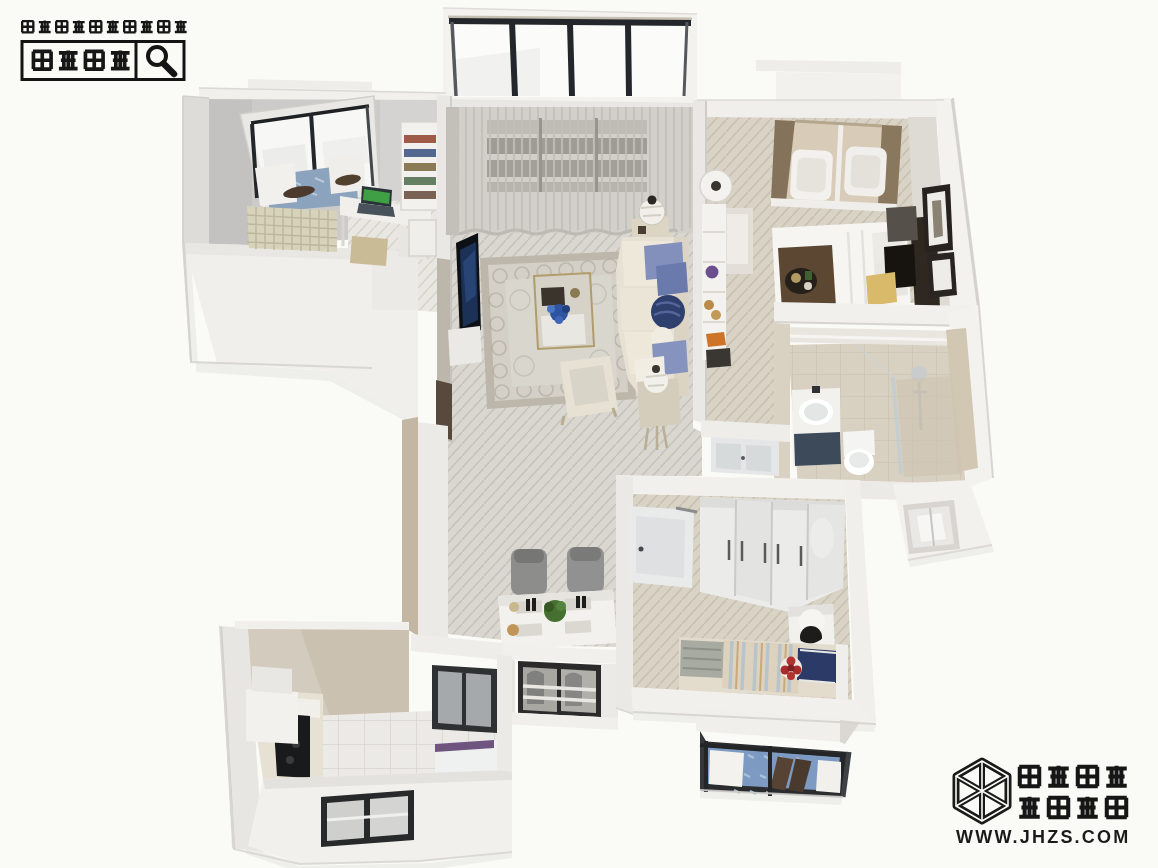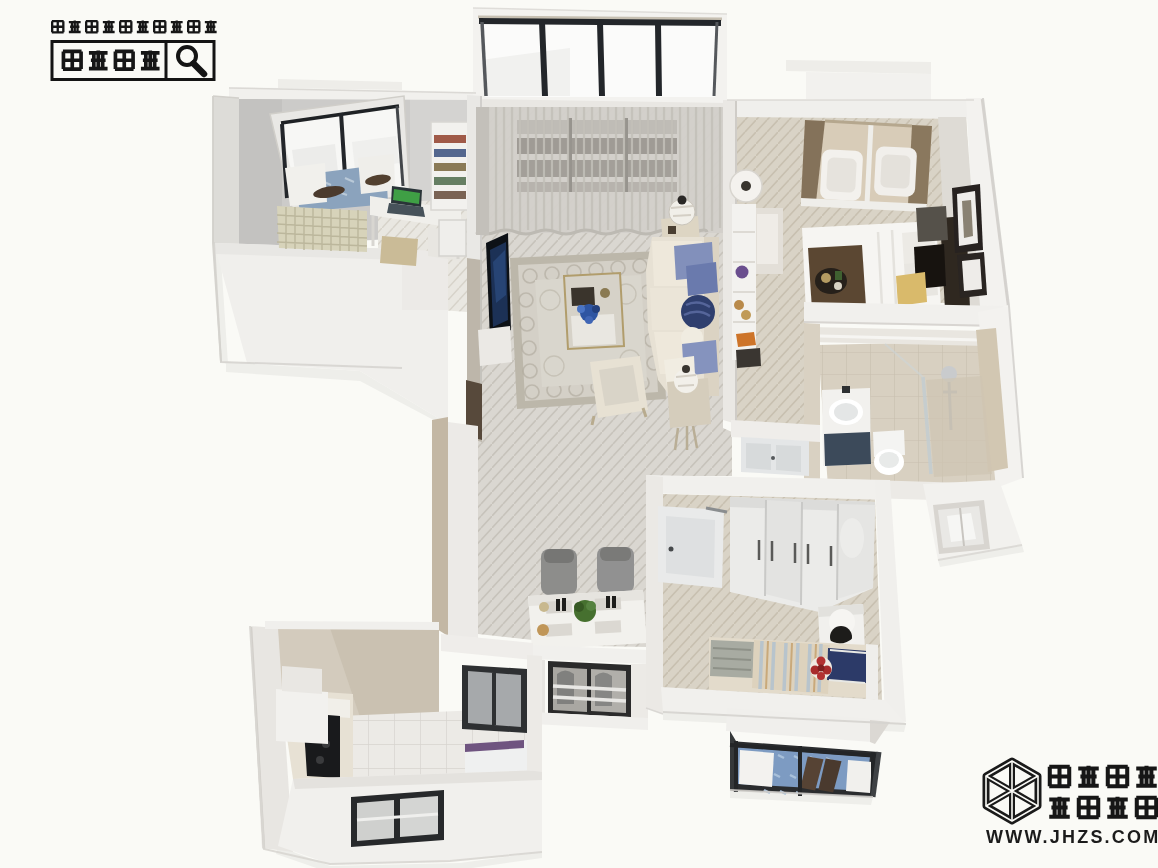--- a/index.html
+++ b/index.html
@@ -1,17 +1,17 @@
 <!DOCTYPE html>
 <html><head>
 <meta charset="utf-8">
 <style>
   html,body{margin:0;padding:0;background:#fafaf6;width:1158px;height:868px;overflow:hidden;
     font-family:"Liberation Sans", sans-serif;}
-  #stage{position:relative;width:923px;height:868px;background:#fef9c3;margin-left:30px;}
+  #stage{position:relative;width:923px;height:868px;background:#fef9c3;}
   svg{position:absolute;left:0;top:0;}
 </style>
 </head>
 <body>
 <div id="stage">
 <svg width="1158" height="868" viewBox="0 0 1158 868">
 <defs>
   <pattern id="hbA" width="22" height="12" patternUnits="userSpaceOnUse">
     <rect width="22" height="12" fill="#dad7d1"></rect>
     <path d="M0,12 L11,0 M11,12 L22,0" stroke="#c7c3bb" stroke-width="1.6" fill="none"></path>

